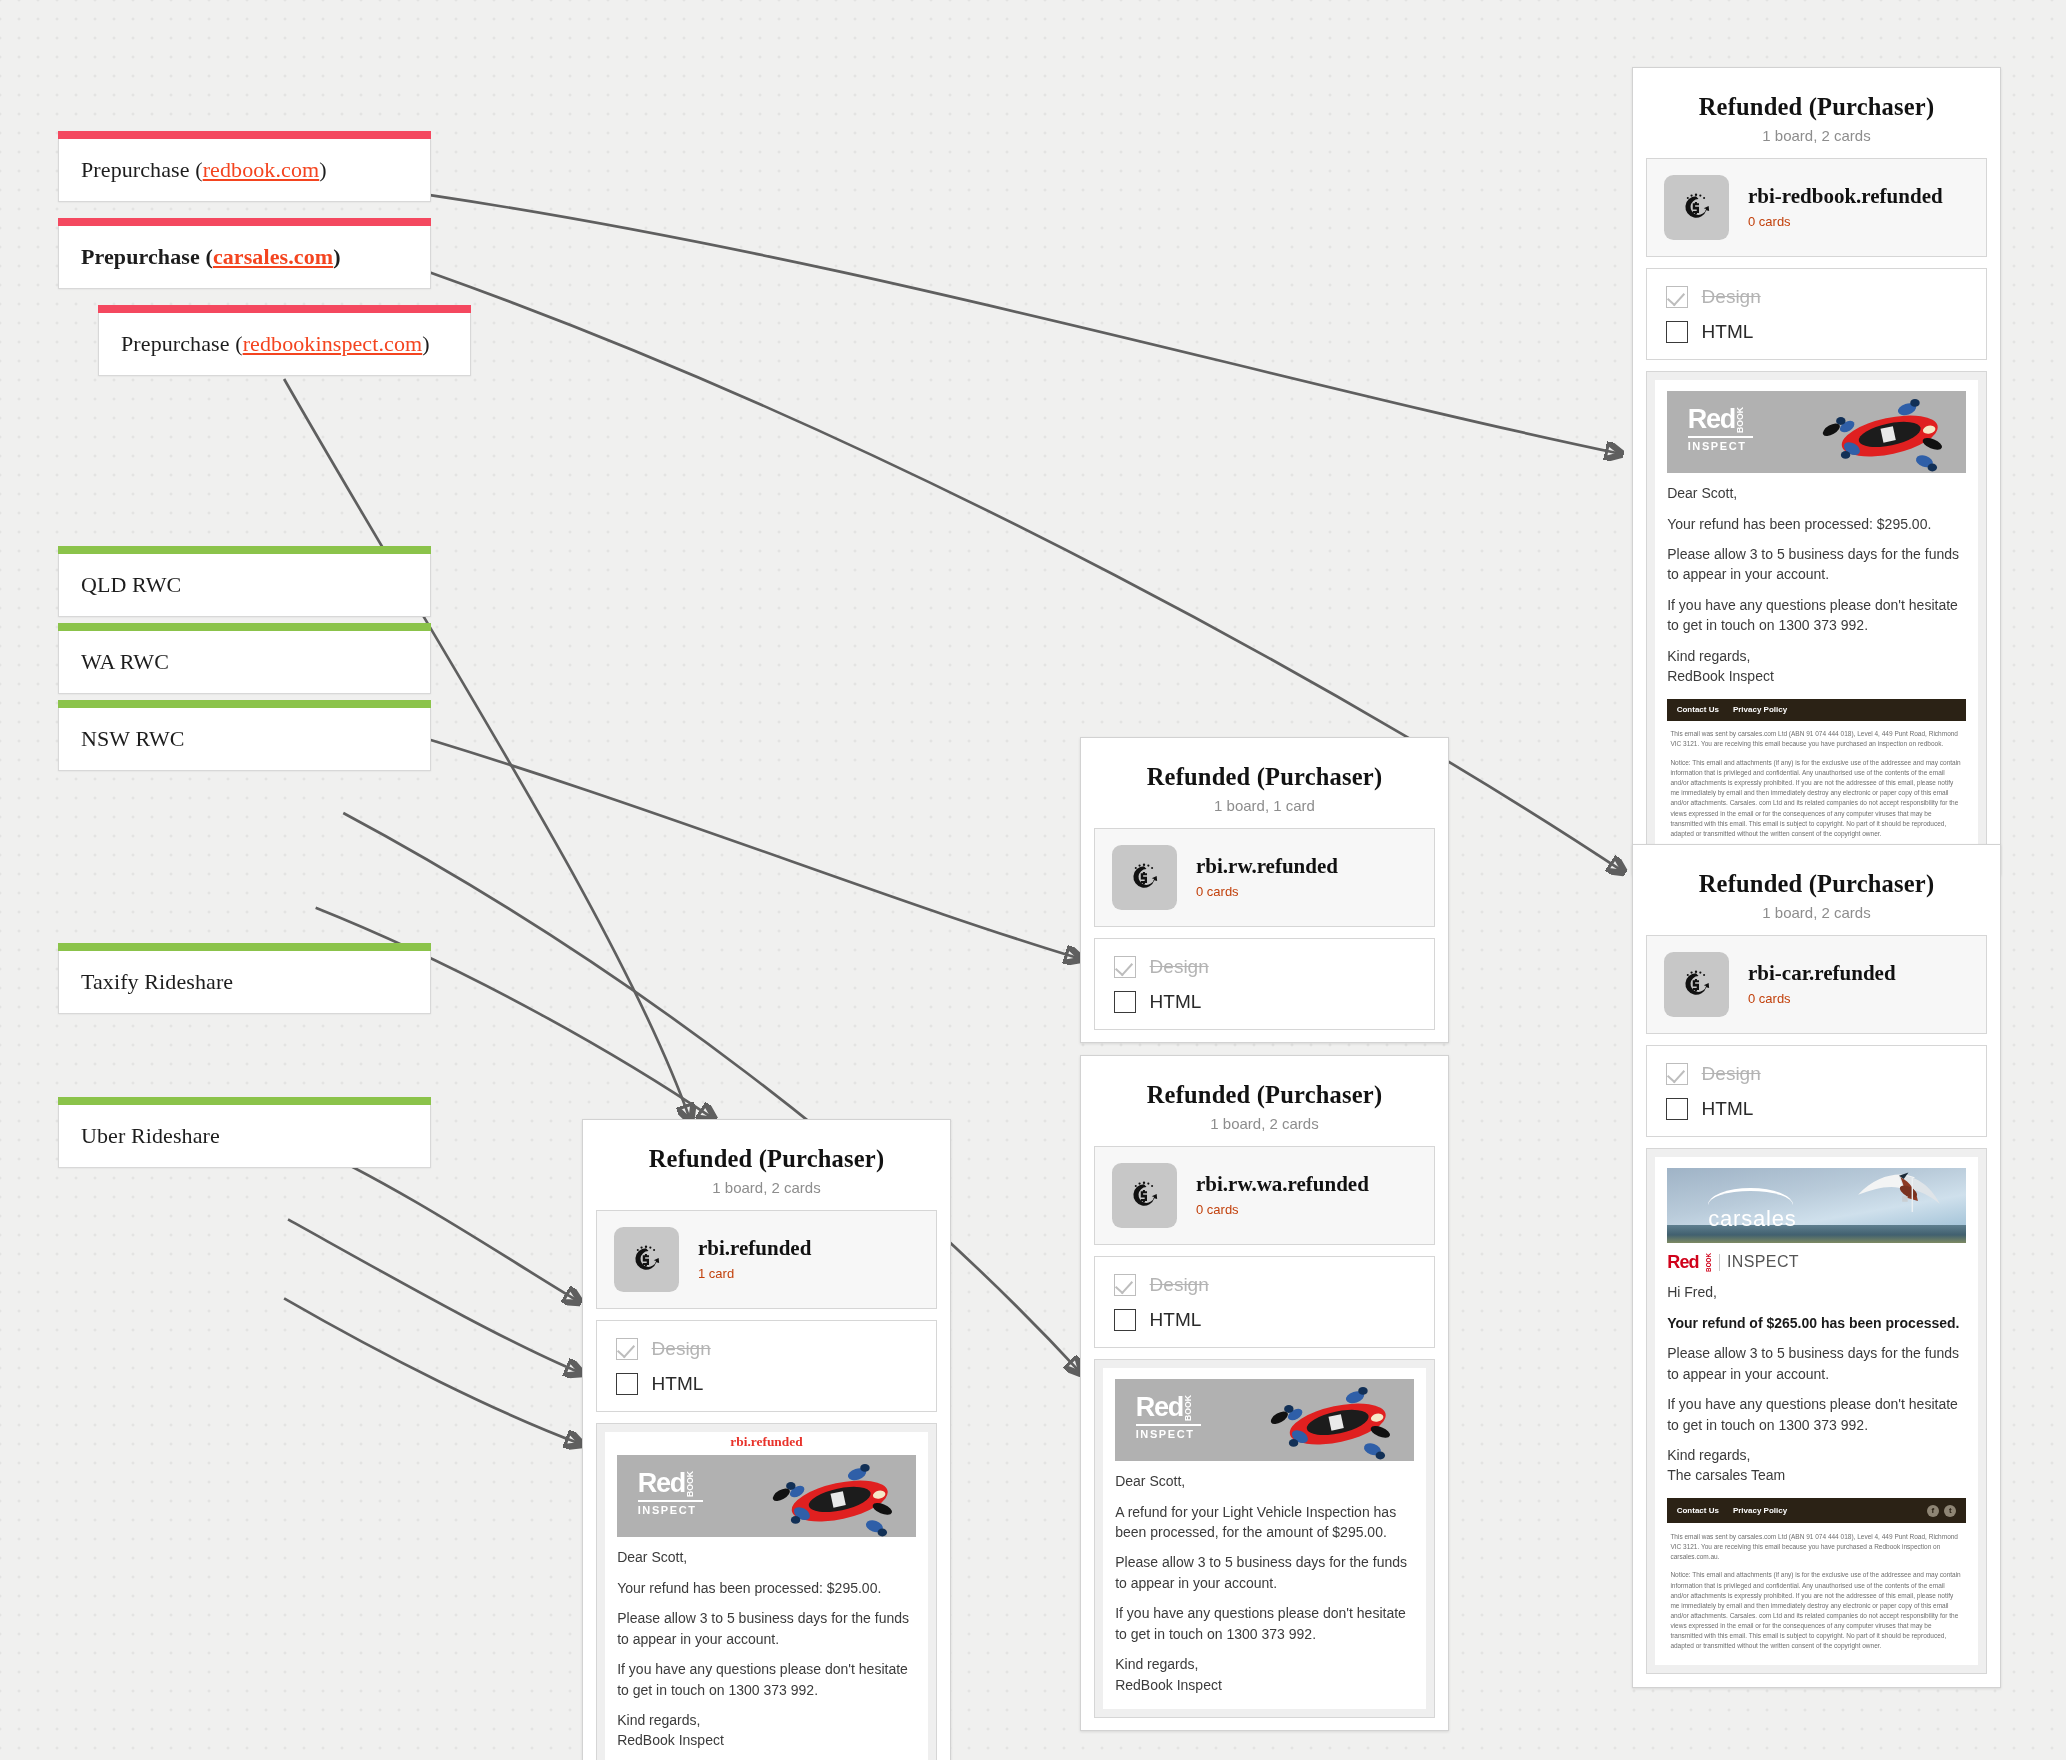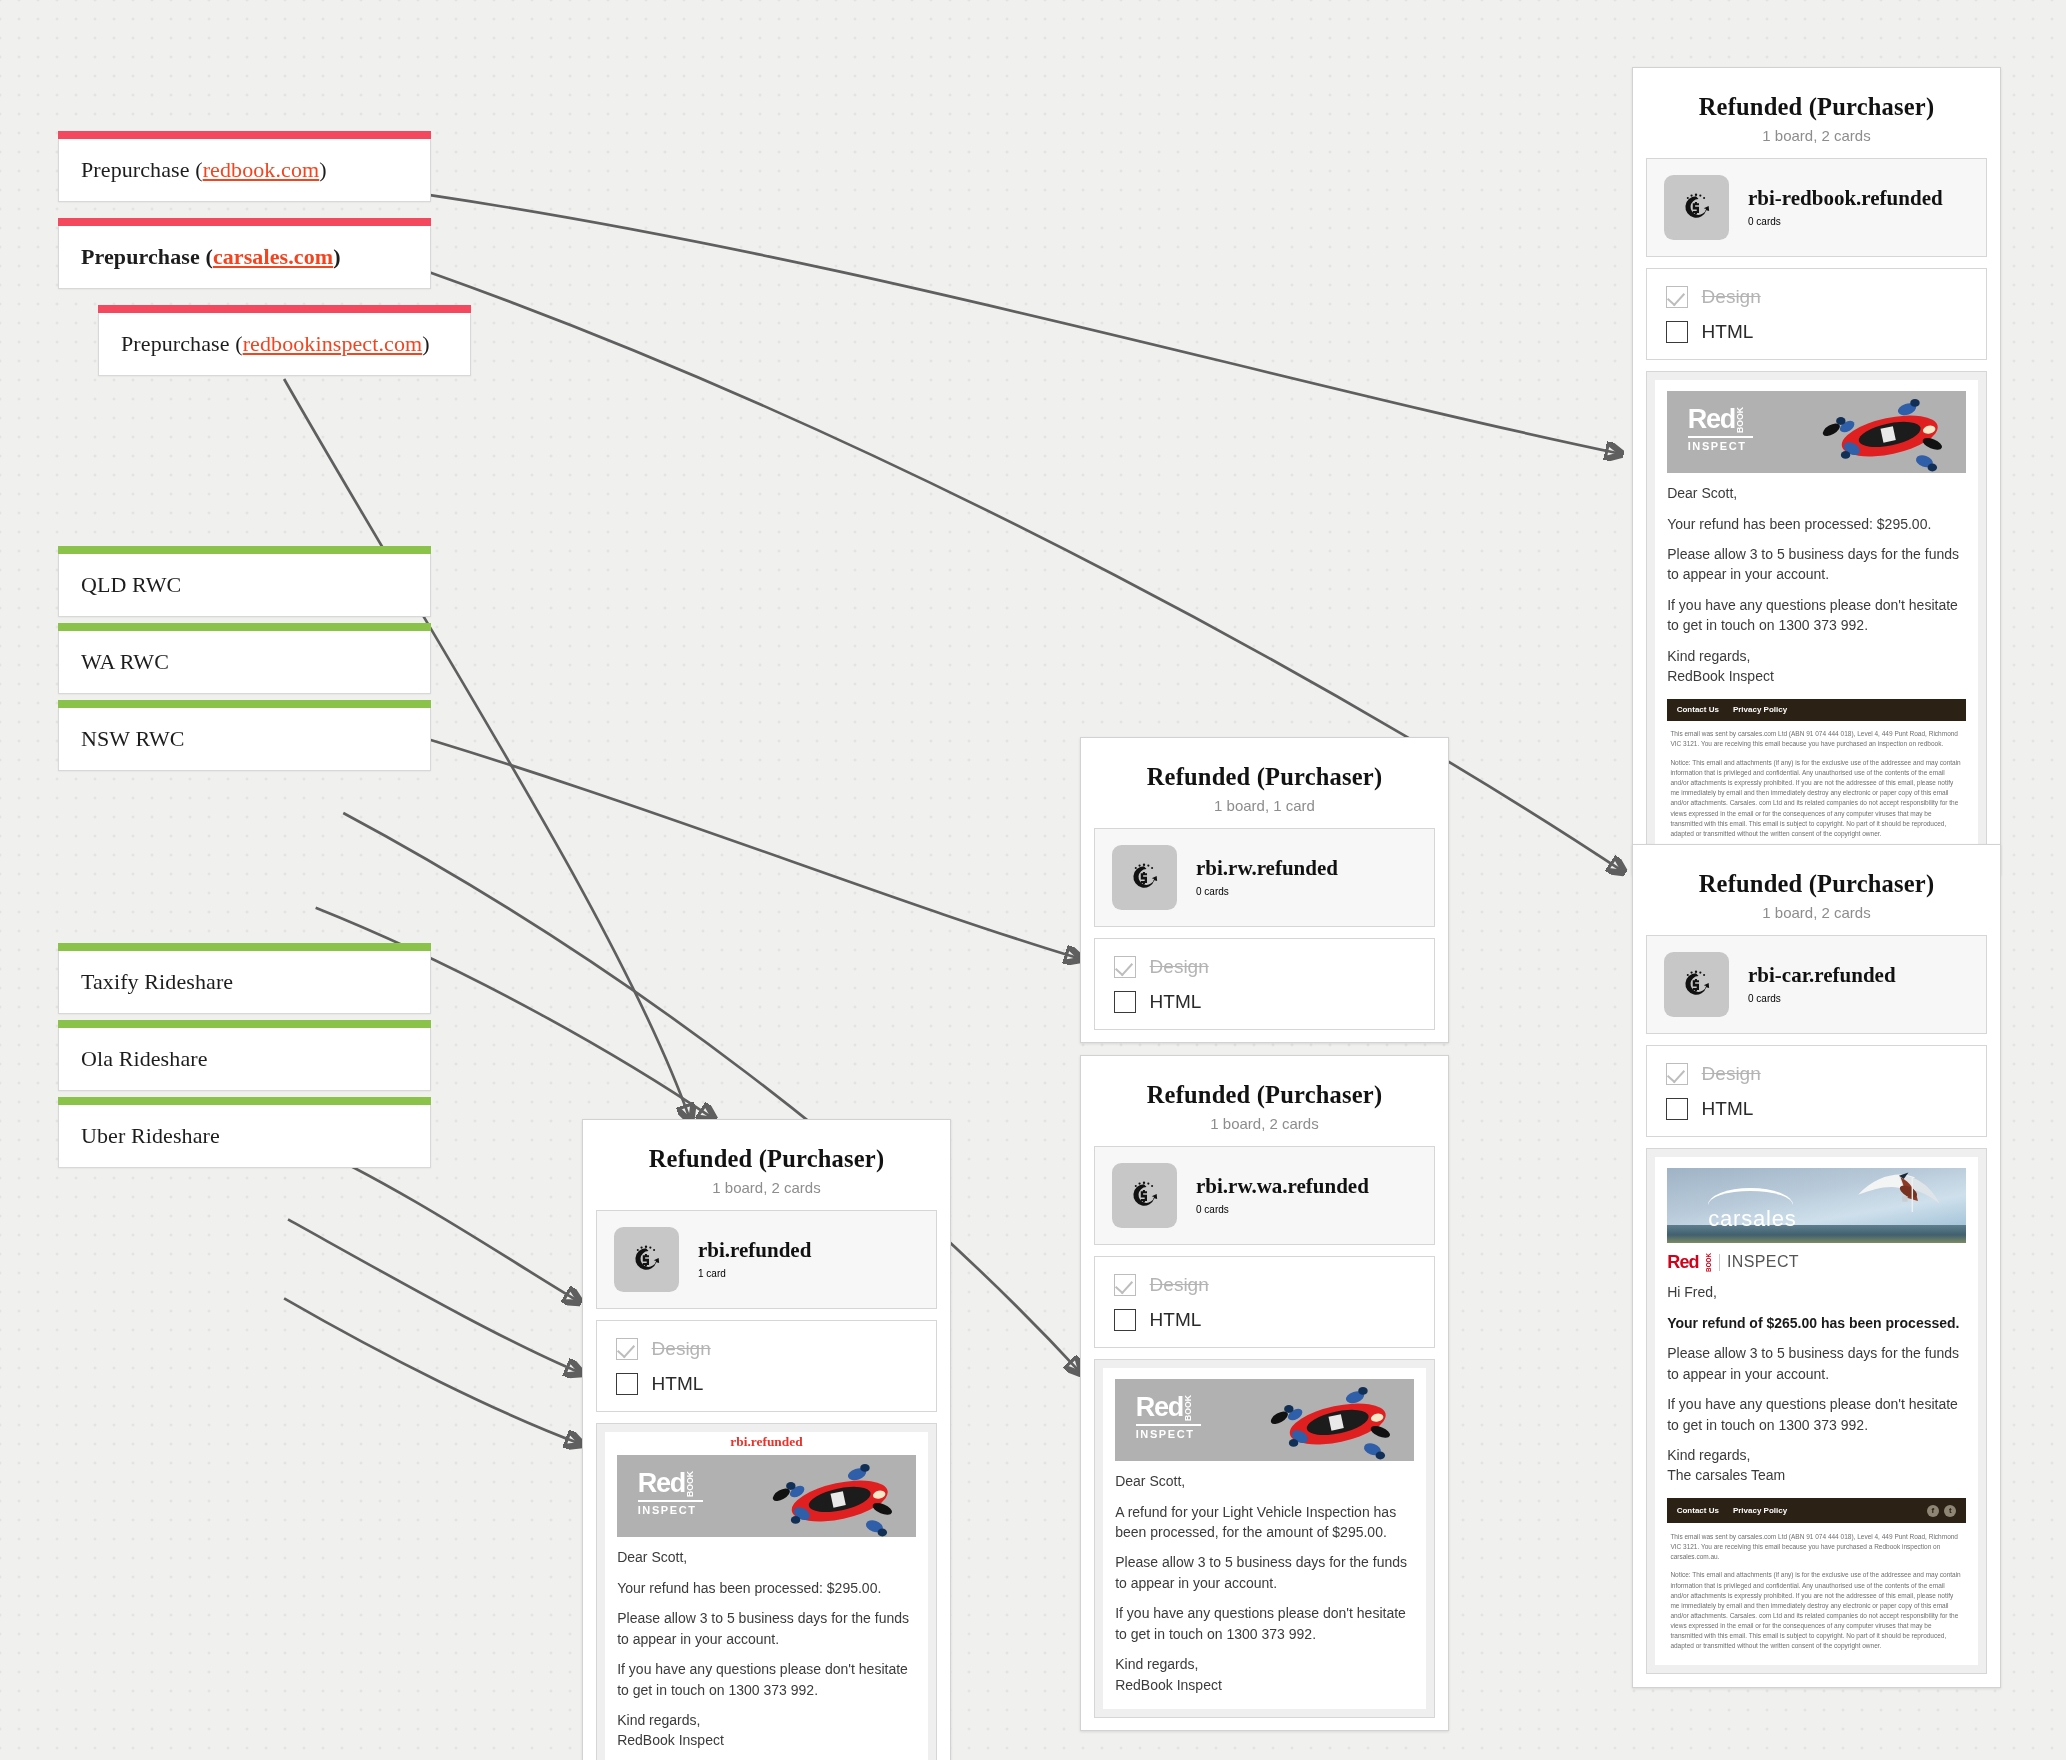--- a/index.html
+++ b/index.html
@@ -93,22 +93,22 @@
   }
   .board-icon svg { width: 38px; height: 38px; display:block; }
   .board-row-name {
     font-family: "Liberation Serif", serif;
     font-weight: bold;
     font-size: 21px;
     color: #111;
     line-height: 1.1;
   }
   .board-row-count {
-    font-size: 10px;
-    color: #000000;
+    font-size: 13px;
+    color: #c2410c;
     margin-top: 5.5px;
   }
 
   
   .checklist {
     border: 0.8px solid #d6d6d6;
     background: #fff;
     margin-top: 11px;
     padding: 17.4px 19px 16px 19px;
   }
@@ -306,24 +306,20 @@
   <div class="src-box" style="left:58px; top:708px;">
     <div class="accent" style="background:#8bc34a;"></div>
     <div class="src-label">NSW RWC</div>
   </div>
 
   <div class="src-box" style="left:58px; top:951px;">
     <div class="accent" style="background:#8bc34a;"></div>
     <div class="src-label">Taxify Rideshare</div>
   </div>
 
-  <div class="src-box" style="left:58px; top:1028px;">
-    <div class="accent" style="background:#8bc34a;"></div>
-    <div class="src-label">Ola Rideshare</div>
-  </div>
 
   <div class="src-box" style="left:58px; top:1105px;">
     <div class="accent" style="background:#8bc34a;"></div>
     <div class="src-label">Uber Rideshare</div>
   </div>
 
   <div class="board-card" style="left:1632px; top:67px; width:369px;">
     <div class="board-title">Refunded (Purchaser)</div>
     <div class="board-sub">1 board, 2 cards</div>
 

